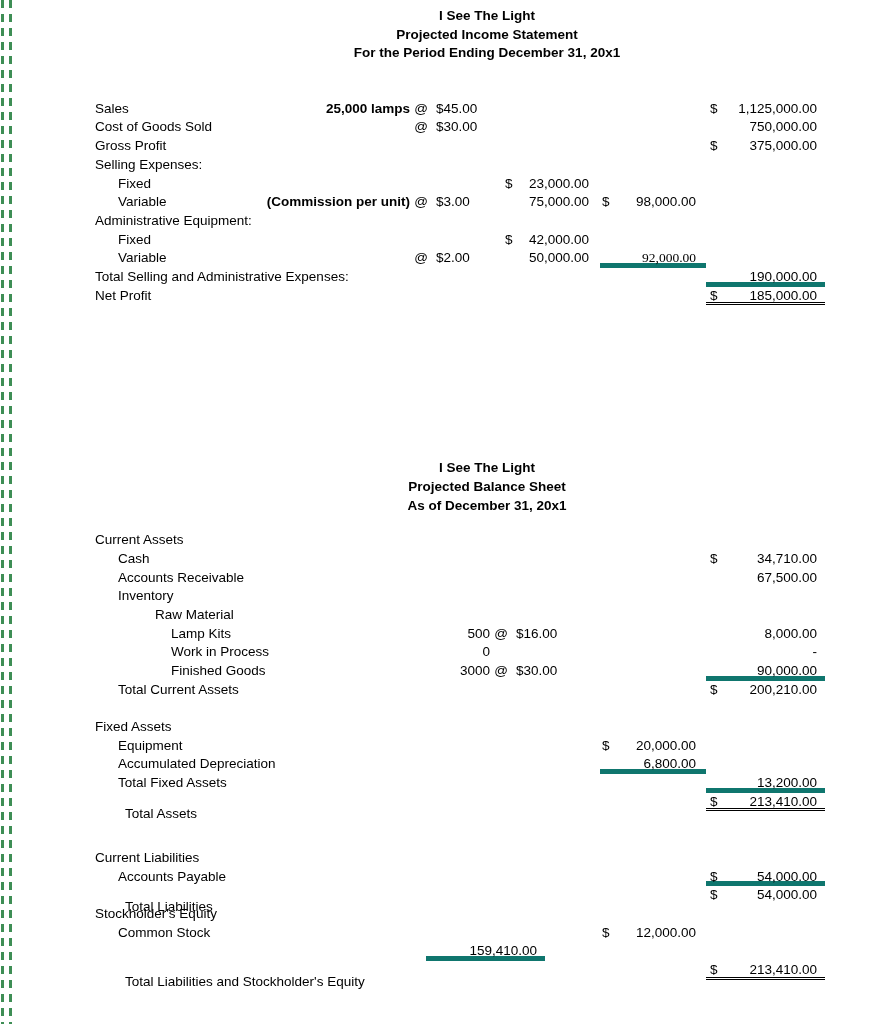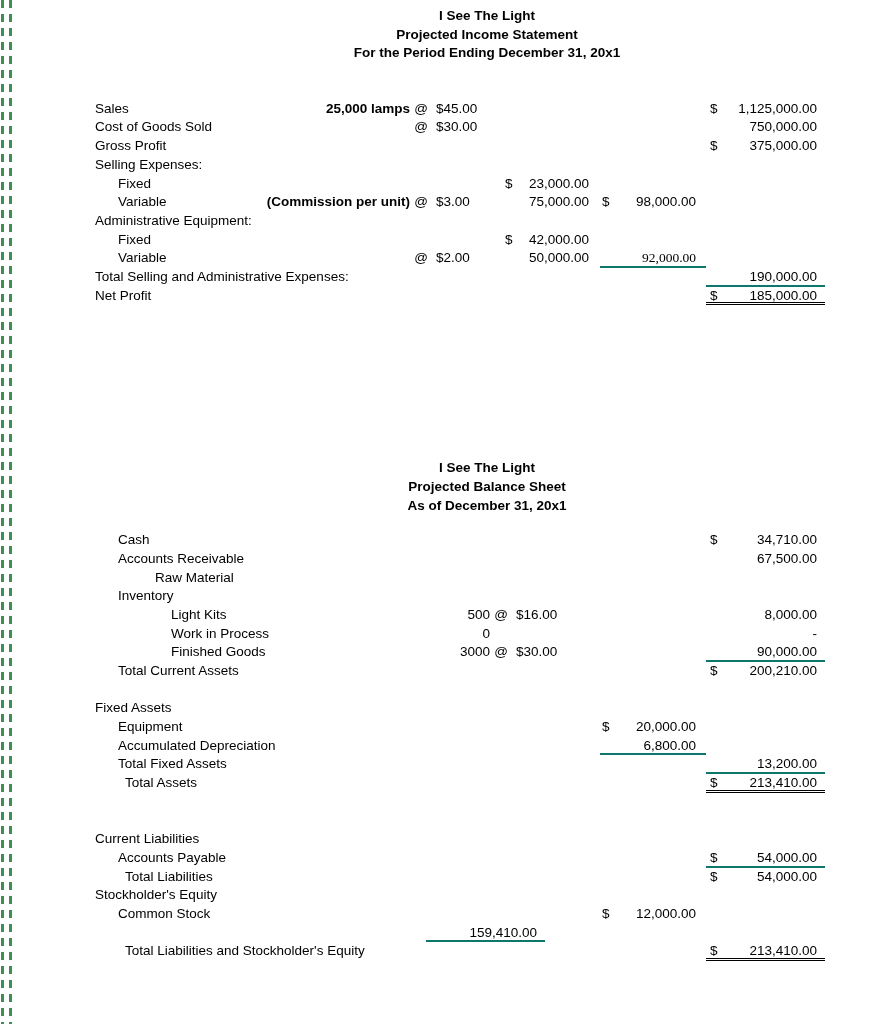--- a/index.html
+++ b/index.html
@@ -27,36 +27,36 @@
   .balance { margin-top:154px; }
   .balance .rows { margin-top:16px; }
 
   
   .row { display:flex; height:var(--row-h); line-height:var(--row-h); }
   .col-label { flex:none; white-space:nowrap; }
   .income .col-label { width:170px; }
   .balance .col-label { width:280px; }
   .ind0 { padding-left:0; }
   .ind1 { padding-left:23px; }
-  .ind2 { padding-left:30px; }
+  .ind2 { padding-left:30px;margin-top:12px; }
   .ind3 { padding-left:60px; }
   .ind4 { padding-left:76px; }
   .col-qty { flex:none; text-align:right; white-space:nowrap; }
   .income .col-qty { width:145px;font-weight:bold; }
   .balance .col-qty { width:115px; }
   .col-at { flex:none; width:22px; text-align:center; }
   .col-price { flex:none; width:55px; padding-left:4px; white-space:nowrap; }
   .cell { flex:none; display:flex; justify-content:space-between; white-space:nowrap; }
   .col-c1 { width:86px; margin-left:18px; padding-right:2px; }
   .balance .col-c1 { width:0; margin-left:0; padding:0; overflow:hidden; }
   .col-c2 { width:106px; padding-left:2px; padding-right:10px; }
   .income .col-c2 { margin-left:9px; }
   .balance .col-c2 { margin-left:33px; }
   .col-c3 { width:119px; padding-left:4px; padding-right:8px; }
-  .u-single { border-bottom:2px solid #0f766e; }
+  .u-single { border-bottom:5px solid #0f766e; }
   .u-double { border-bottom:3px double #000; }
   .serif .amt { font-family:"Liberation Serif", serif; }
   .spacer { }
 </style>
 </head>
 <body style="--edge-green: #3e8e55;">
 
 <div class="doc">
   <section id="income-section" class="sheet income">
     <div class="titles">
@@ -267,20 +267,38 @@
   </section>
 
   <section id="balance-section" class="sheet balance">
     <div class="titles">
         <div class="title-line">I See The Light</div>
         <div class="title-line">Projected Balance Sheet</div>
         <div class="title-line">As of December 31, 20x1</div>
       </div>
     <div class="rows">
         <div class="row">
+    <div class="col-label ind0"><span class="txt">Current Assets</span></div>
+    <div class="col-qty"></div>
+    <div class="col-at"></div>
+    <div class="col-price"></div>
+    <div class="col-c1 cell">
+            <span class="cur"></span>
+            <span class="amt"></span>
+          </div>
+    <div class="col-c2 cell">
+            <span class="cur"></span>
+            <span class="amt"></span>
+          </div>
+    <div class="col-c3 cell">
+            <span class="cur"></span>
+            <span class="amt"></span>
+          </div>
+  </div>
+        <div class="row">
     <div class="col-label ind1"><span class="txt">Cash</span></div>
     <div class="col-qty"></div>
     <div class="col-at"></div>
     <div class="col-price"></div>
     <div class="col-c1 cell">
             <span class="cur"></span>
             <span class="amt"></span>
           </div>
     <div class="col-c2 cell">
             <span class="cur"></span>
@@ -303,57 +321,57 @@
     <div class="col-c2 cell">
             <span class="cur"></span>
             <span class="amt"></span>
           </div>
     <div class="col-c3 cell">
             <span class="cur"></span>
             <span class="amt">67,500.00</span>
           </div>
   </div>
         <div class="row">
+    <div class="col-label ind1"><span class="txt">Inventory</span></div>
+    <div class="col-qty"></div>
+    <div class="col-at"></div>
+    <div class="col-price"></div>
+    <div class="col-c1 cell">
+            <span class="cur"></span>
+            <span class="amt"></span>
+          </div>
+    <div class="col-c2 cell">
+            <span class="cur"></span>
+            <span class="amt"></span>
+          </div>
+    <div class="col-c3 cell">
+            <span class="cur"></span>
+            <span class="amt"></span>
+          </div>
+  </div>
+        <div class="row">
     <div class="col-label ind3"><span class="txt">Raw Material</span></div>
     <div class="col-qty"></div>
     <div class="col-at"></div>
     <div class="col-price"></div>
     <div class="col-c1 cell">
             <span class="cur"></span>
             <span class="amt"></span>
           </div>
     <div class="col-c2 cell">
             <span class="cur"></span>
             <span class="amt"></span>
           </div>
     <div class="col-c3 cell">
             <span class="cur"></span>
             <span class="amt"></span>
           </div>
   </div>
         <div class="row">
-    <div class="col-label ind1"><span class="txt">Inventory</span></div>
-    <div class="col-qty"></div>
-    <div class="col-at"></div>
-    <div class="col-price"></div>
-    <div class="col-c1 cell">
-            <span class="cur"></span>
-            <span class="amt"></span>
-          </div>
-    <div class="col-c2 cell">
-            <span class="cur"></span>
-            <span class="amt"></span>
-          </div>
-    <div class="col-c3 cell">
-            <span class="cur"></span>
-            <span class="amt"></span>
-          </div>
-  </div>
-        <div class="row">
-    <div class="col-label ind4"><span class="txt">Light Kits</span></div>
+    <div class="col-label ind4"><span class="txt">Lamp Kits</span></div>
     <div class="col-qty">500</div>
     <div class="col-at">@</div>
     <div class="col-price">$16.00</div>
     <div class="col-c1 cell">
             <span class="cur"></span>
             <span class="amt"></span>
           </div>
     <div class="col-c2 cell">
             <span class="cur"></span>
             <span class="amt"></span>

